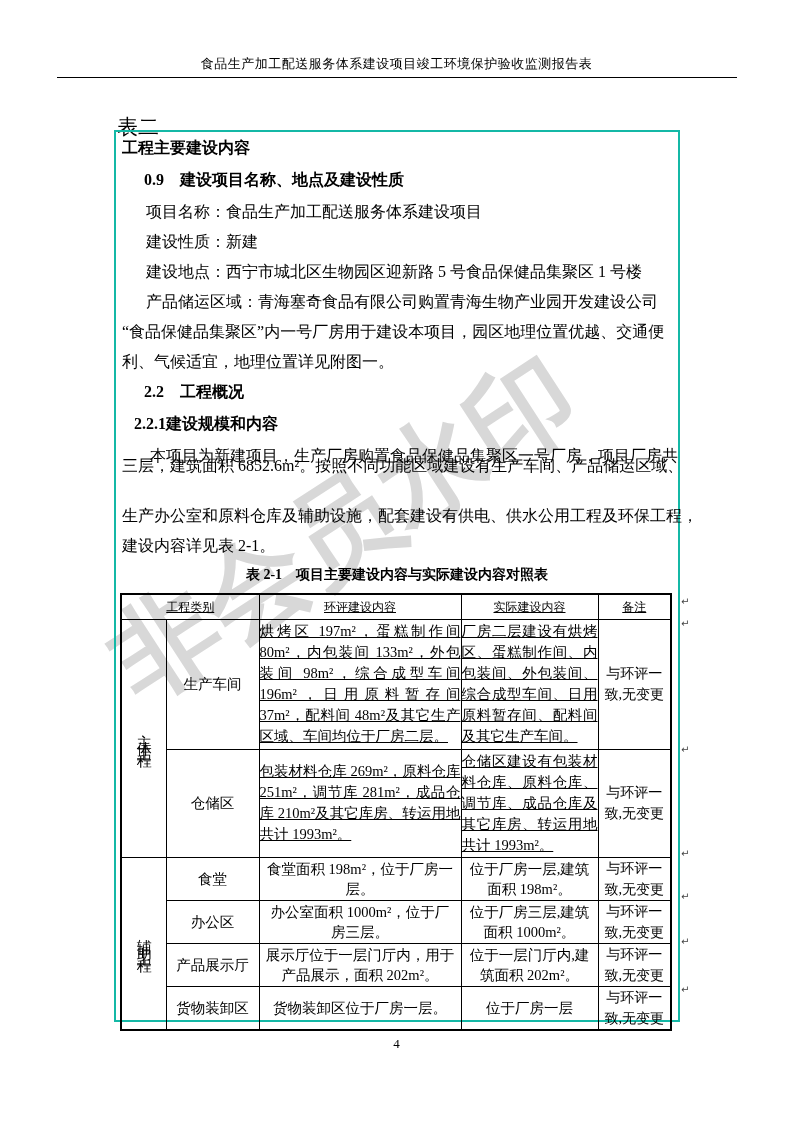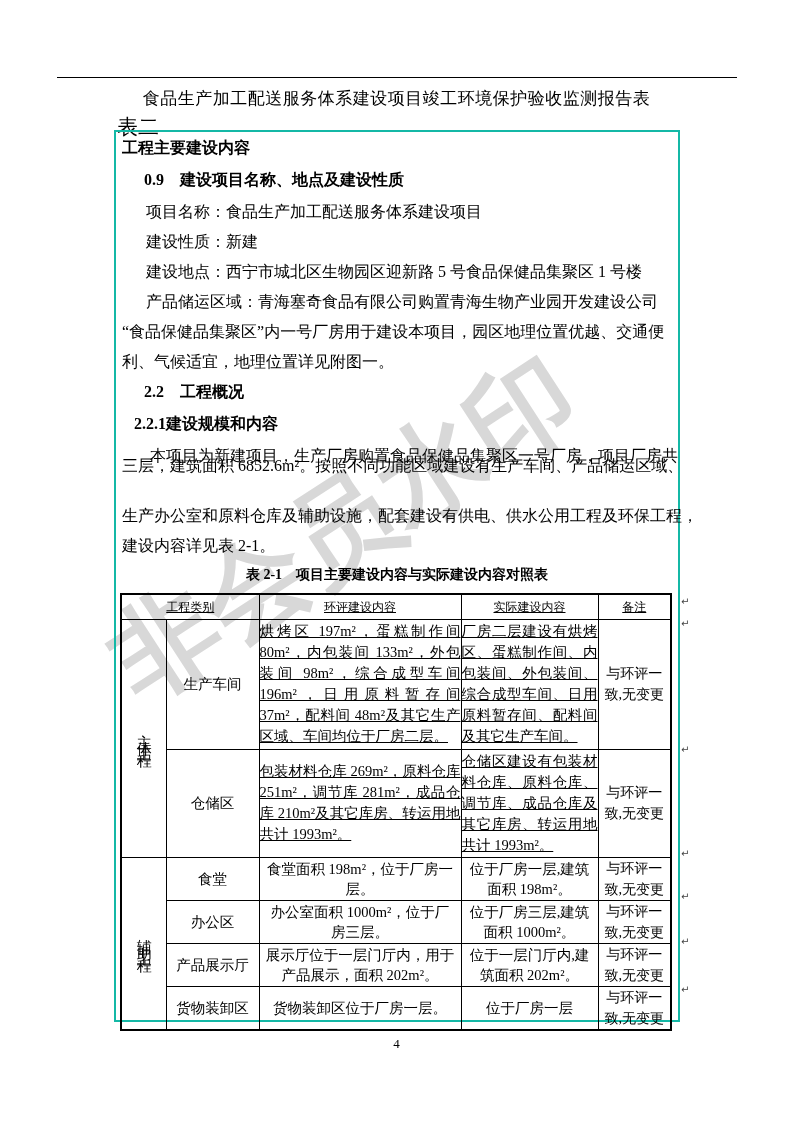--- a/index.html
+++ b/index.html
@@ -10,21 +10,21 @@
   
   .watermark{
     position:absolute;left:160px;top:590px;
     font-family:"Liberation Sans","DejaVu Sans",sans-serif;
     font-size:106px;font-weight:bold;color:#d8d8d8;
     white-space:nowrap;transform:rotate(-33deg);transform-origin:left bottom;
     z-index:0;user-select:none;
   }
   .header-title{
     position:absolute;top:55px;left:0;width:793px;text-align:center;
-    font-size:17px;letter-spacing:0.5px;z-index:1;margin-top:32px;
+    font-size:13px;letter-spacing:0.5px;z-index:1;
   }
   .header-rule{
     position:absolute;top:77px;left:57px;width:680px;height:0;
     border-top:1.5px solid #000;z-index:1;
   }
   .tbl2-label{position:absolute;left:117px;top:113px;font-size:21px;z-index:1;}
   .content-box{
     position:absolute;left:114px;top:130px;width:566px;height:892px;
     border:2px solid #14b8a6;box-sizing:border-box;z-index:1;
   }

